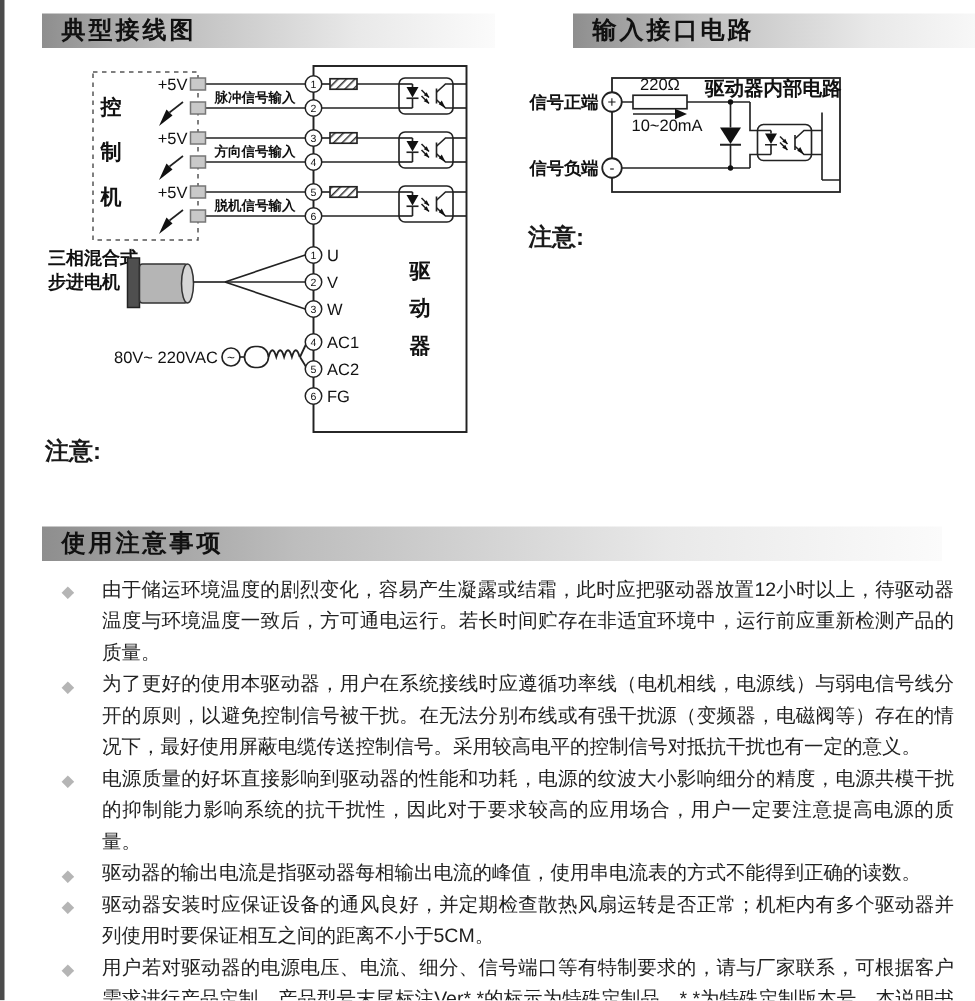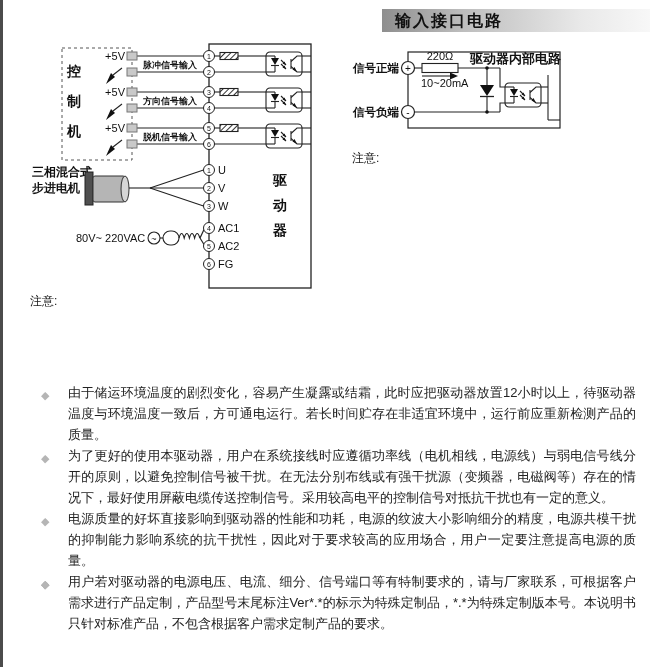--- a/index.html
+++ b/index.html
@@ -13,21 +13,21 @@
     background:linear-gradient(90deg,#8e8e8e 0%,#bdbdbd 28%,#e9e9e9 70%,#fbfbfb 100%);
     font-weight:bold;font-size:16px;line-height:23px;color:#111;letter-spacing:2px;
   }
   #hdr-wiring{left:28px;top:9px;width:302px;}
   #hdr-input{left:350px;top:9px;width:285px;margin-left:32px;}
   #hdr-precautions{left:28px;top:351px;width:600px;}
   .diagram{position:absolute;}
   #svg-wiring{left:28px;top:40px;}
   #svg-input{left:350px;top:45px;}
   .note{position:absolute;}
-  .note-title{font-weight:normal;font-size:12px;line-height:17px;}
+  .note-title{font-weight:bold;font-size:16px;line-height:17px;}
   .note-text{font-size:13px;line-height:19px;white-space:pre-line;}
   #note-wiring{left:30px;top:293px;width:308px;}
   #note-input{left:352px;top:150px;width:282px;}
   #precaution-list{
     position:absolute;left:28px;top:382px;width:608px;margin:0;padding:0;list-style:none;
   }
   #precaution-list li{
     position:relative;padding-left:40px;font-size:13px;line-height:21px;
     text-align:justify;color:#222;
   }
@@ -36,21 +36,23 @@
   }
   svg text{font-family:"Liberation Sans","DejaVu Sans",sans-serif;fill:#111;}
   .lbl-bold{font-weight:bold;}
 </style>
 </head>
 <body>
 
 <div class="page">
   <div class="edge-strip"></div>
 
+  <div class="hdr" id="hdr-wiring">典型接线图</div>
   <div class="hdr" id="hdr-input">输入接口电路</div>
+  <div class="hdr" id="hdr-precautions">使用注意事项</div>
 
   <svg class="diagram" id="svg-wiring" width="312" height="260" viewBox="0 0 312 260">
     <defs>
       <pattern id="hatch" width="4" height="4" patternUnits="userSpaceOnUse" patternTransform="rotate(45)">
         <rect width="4" height="4" fill="#fff"></rect>
         <line x1="0" y1="0" x2="0" y2="4" stroke="#333" stroke-width="2"></line>
       </pattern>
       <g id="opto" stroke="#222" fill="none" stroke-width="1.1">
         <rect x="0" y="0" width="36" height="24" rx="4" fill="#fff"></rect>
         <line x1="0" y1="4" x2="9" y2="4"></line>
@@ -257,22 +259,24 @@
     <li>
       <span class="bullet">◆</span>
       <span>为了更好的使用本驱动器，用户在系统接线时应遵循功率线（电机相线，电源线）与弱电信号线分开的原则，以避免控制信号被干扰。在无法分别布线或有强干扰源（变频器，电磁阀等）存在的情况下，最好使用屏蔽电缆传送控制信号。采用较高电平的控制信号对抵抗干扰也有一定的意义。</span>
     </li>
     <li>
       <span class="bullet">◆</span>
       <span>电源质量的好坏直接影响到驱动器的性能和功耗，电源的纹波大小影响细分的精度，电源共模干扰的抑制能力影响系统的抗干扰性，因此对于要求较高的应用场合，用户一定要注意提高电源的质量。</span>
     </li>
     <li>
       <span class="bullet">◆</span>
-    </li>
-    <li>
-      <span class="bullet">◆</span>
+      <span>驱动器的输出电流是指驱动器每相输出电流的峰值，使用串电流表的方式不能得到正确的读数。</span>
+    </li>
+    <li>
+      <span class="bullet">◆</span>
+      <span>驱动器安装时应保证设备的通风良好，并定期检查散热风扇运转是否正常；机柜内有多个驱动器并列使用时要保证相互之间的距离不小于5CM。</span>
     </li>
     <li>
       <span class="bullet">◆</span>
       <span>用户若对驱动器的电源电压、电流、细分、信号端口等有特制要求的，请与厂家联系，可根据客户需求进行产品定制，产品型号末尾标注Ver*.*的标示为特殊定制品，*.*为特殊定制版本号。本说明书只针对标准产品，不包含根据客户需求定制产品的要求。</span>
     </li>
   </ul>
 </div>
 
 </body></html>

